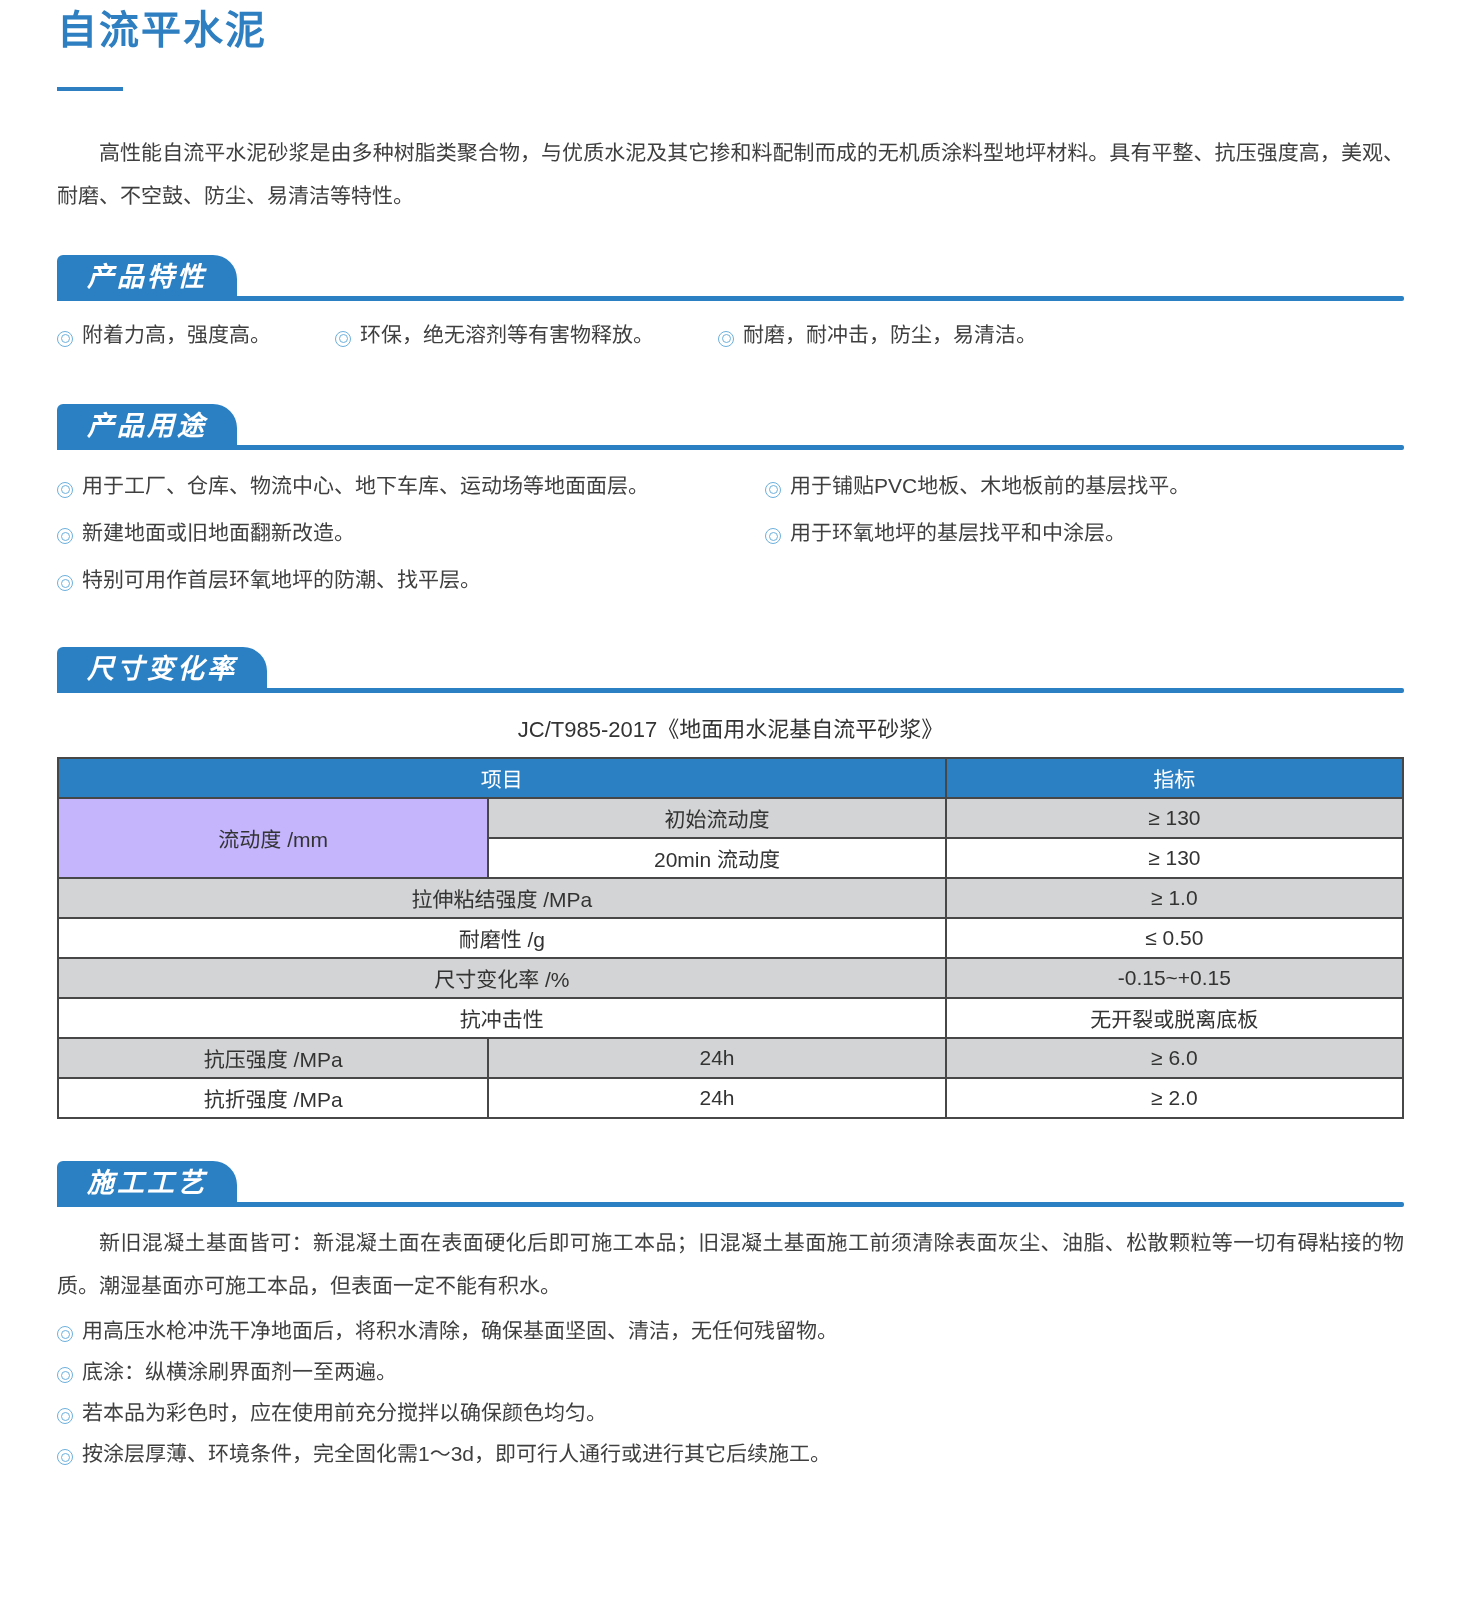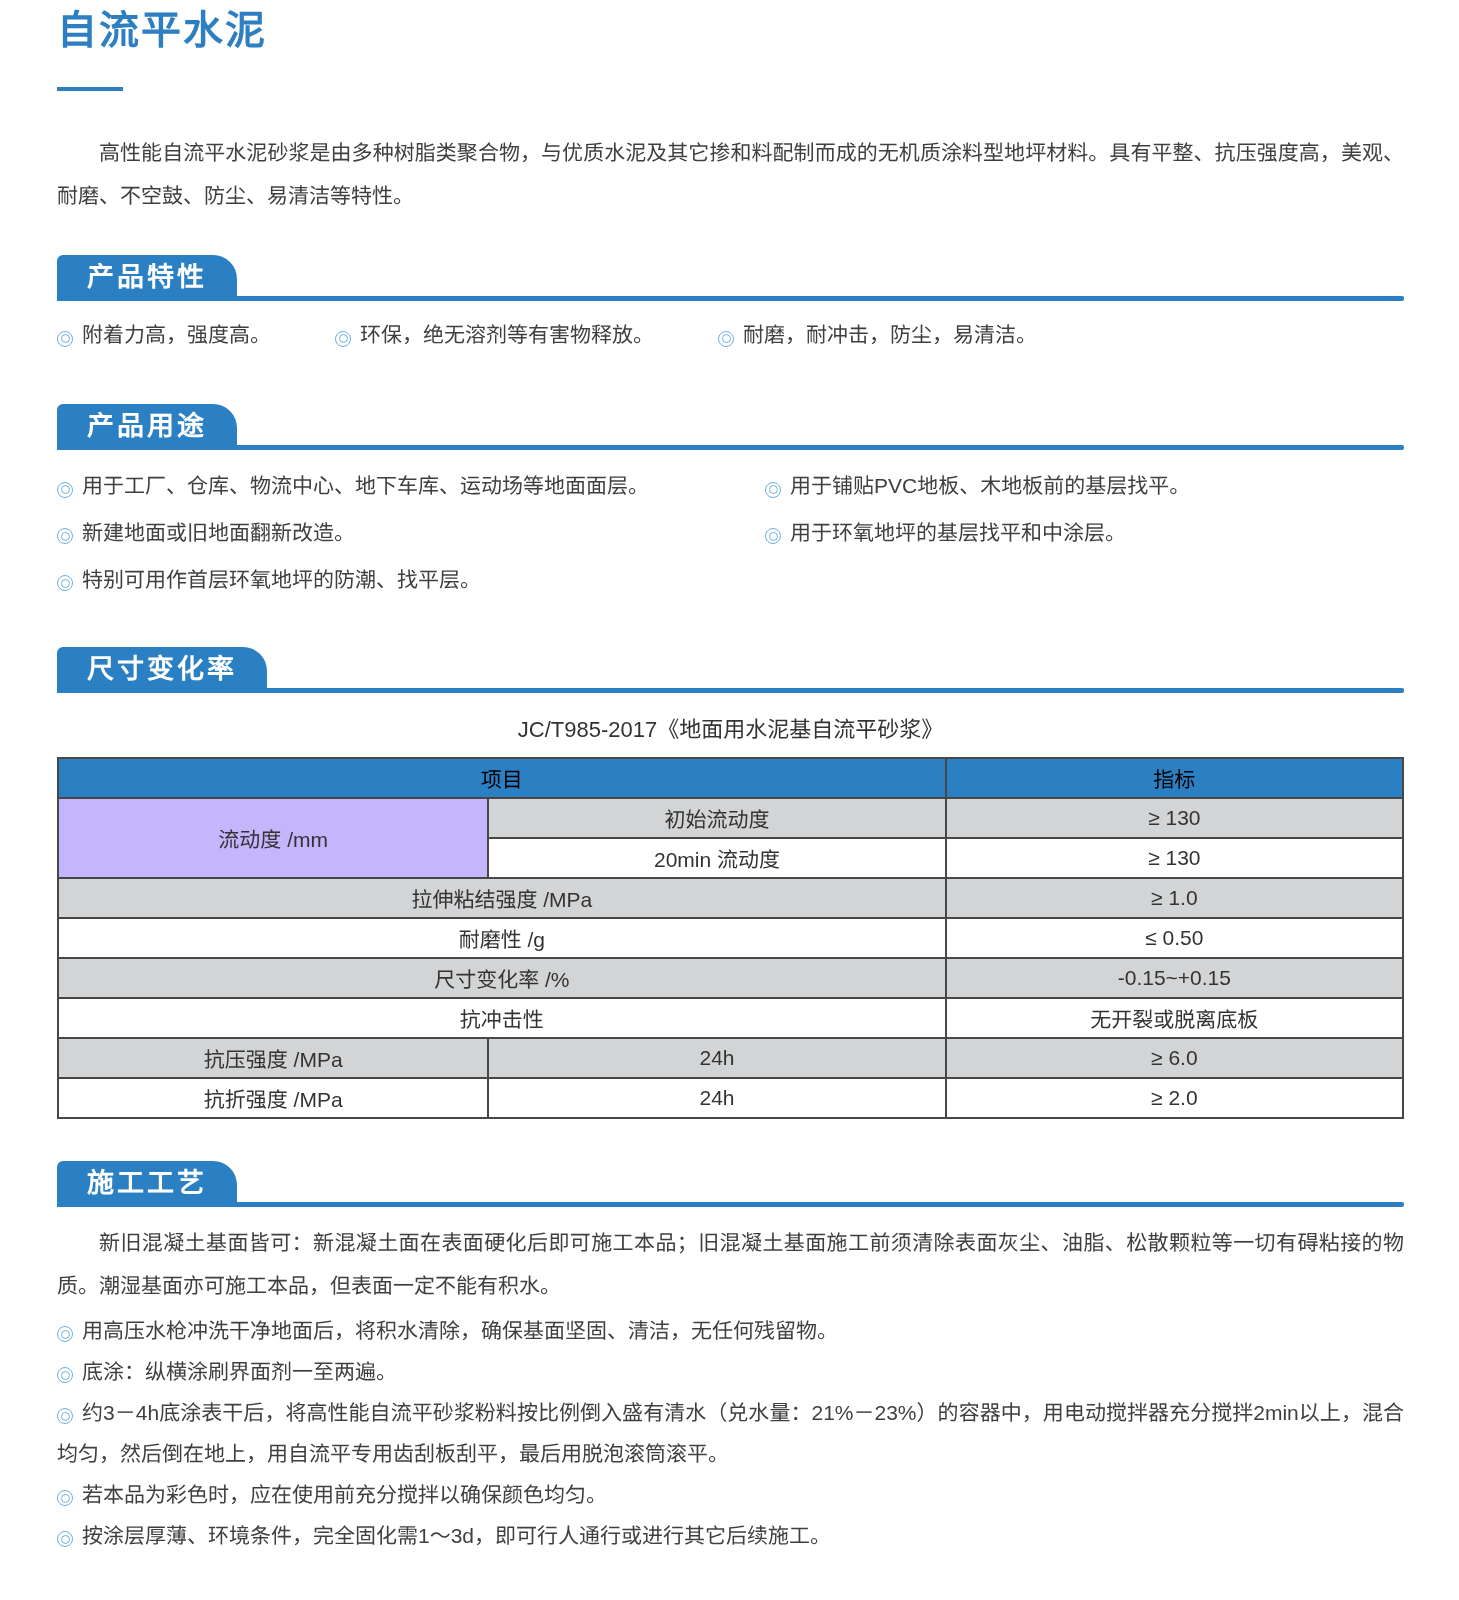--- a/index.html
+++ b/index.html
@@ -15,21 +15,21 @@
   .title-underline { width:66px; height:4px; background:#2e7fc1; margin-top:33px; }
 
   
   .intro {
     margin-top:40px; font-size:21px; color:#3f3f3f;
     line-height:2.05; text-indent:2em; text-align:justify;
   }
 
   
   section { margin-top:38px; }
-  .sec-header { position:relative; height:46px; }
+  .sec-header { position:relative; height:46px;font-style:italic; }
   .sec-rule { position:absolute; left:0; right:0; bottom:0; height:5px; background:#2b80c4; border-radius:2px; }
   .sec-tab {
     position:absolute; left:0; bottom:0; z-index:1;
     background:#2b80c4; color:#ffffff;
     font-size:27px; font-weight:bold; letter-spacing:3px;
     height:46px; line-height:45px; padding:0 30px;
     min-width:180px; text-align:center;
     border-radius:6px 24px 0 0;
   }
 
@@ -51,21 +51,21 @@
   .use-col { display:flex; flex-direction:column; gap:6px; }
 
   
   .tech-caption { margin-top:18px; text-align:center; font-size:22px; color:#333; }
   table.tech { width:100%; border-collapse:collapse; table-layout:fixed; margin-top:14px; }
   table.tech th, table.tech td {
     border:2px solid #474747; font-size:21px; font-weight:normal;
     text-align:center; vertical-align:middle; padding:4px 8px;
     height:36px; color:#333; background:#fff;
   }
-  table.tech thead th { background:#2b80c4; color:#000000; height:38px; }
+  table.tech thead th { background:#2b80c4; color:#ffffff; height:38px; }
   table.tech tr.gray td { background:#d3d4d5; }
 
   
   .process-paragraph {
     margin-top:14px; font-size:21px; color:#3f3f3f;
     line-height:2.05; text-indent:2em; text-align:justify;
   }
   .bullet-list { margin-top:4px; }
   .bullet-list .bullet { margin-top:0; }
 </style>
@@ -170,19 +170,18 @@
 
   <section style="margin-top:42px;">
     <div class="sec-header">
       <div class="sec-rule"></div>
       <div class="sec-tab">施工工艺</div>
     </div>
     <p class="process-paragraph">新旧混凝土基面皆可：新混凝土面在表面硬化后即可施工本品；旧混凝土基面施工前须清除表面灰尘、油脂、松散颗粒等一切有碍粘接的物质。潮湿基面亦可施工本品，但表面一定不能有积水。</p>
     <div class="bullet-list">
       <div class="bullet"><span class="ring"></span><span>用高压水枪冲洗干净地面后，将积水清除，确保基面坚固、清洁，无任何残留物。</span></div>
       <div class="bullet"><span class="ring"></span><span>底涂：纵横涂刷界面剂一至两遍。</span></div>
-      <div class="bullet"><span class="ring"></span><span>约3－4h底涂表干后，将高性能自流平砂浆粉料按比例倒入盛有清水（兑水量：21%－23%）的容器中，用电动搅拌器充分搅拌2min以上，混合均匀，然后倒在地上，用自流平专用齿刮板刮平，最后用脱泡滚筒滚平。</span></div>
       <div class="bullet"><span class="ring"></span><span>若本品为彩色时，应在使用前充分搅拌以确保颜色均匀。</span></div>
       <div class="bullet"><span class="ring"></span><span>按涂层厚薄、环境条件，完全固化需1～3d，即可行人通行或进行其它后续施工。</span></div>
     </div>
   </section>
 
 </div>
 
 </body></html>

